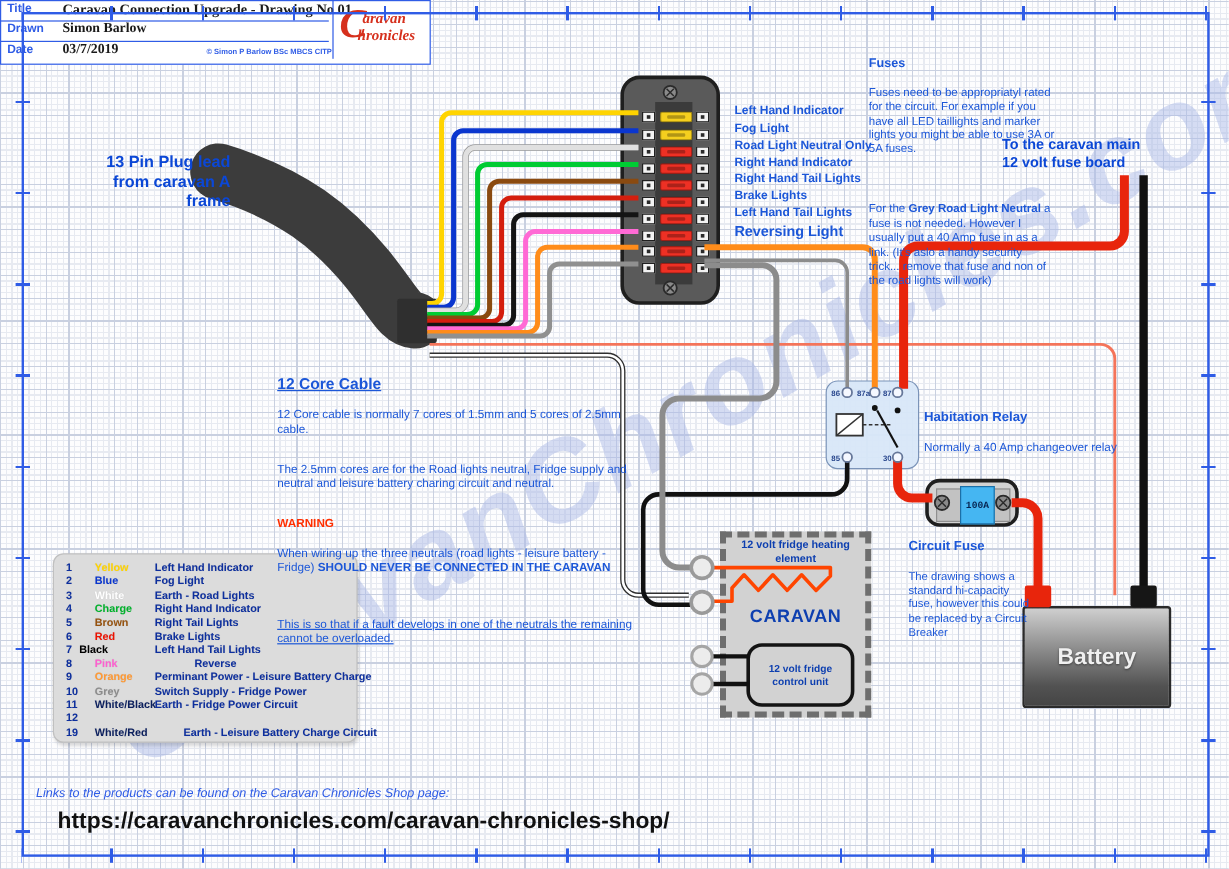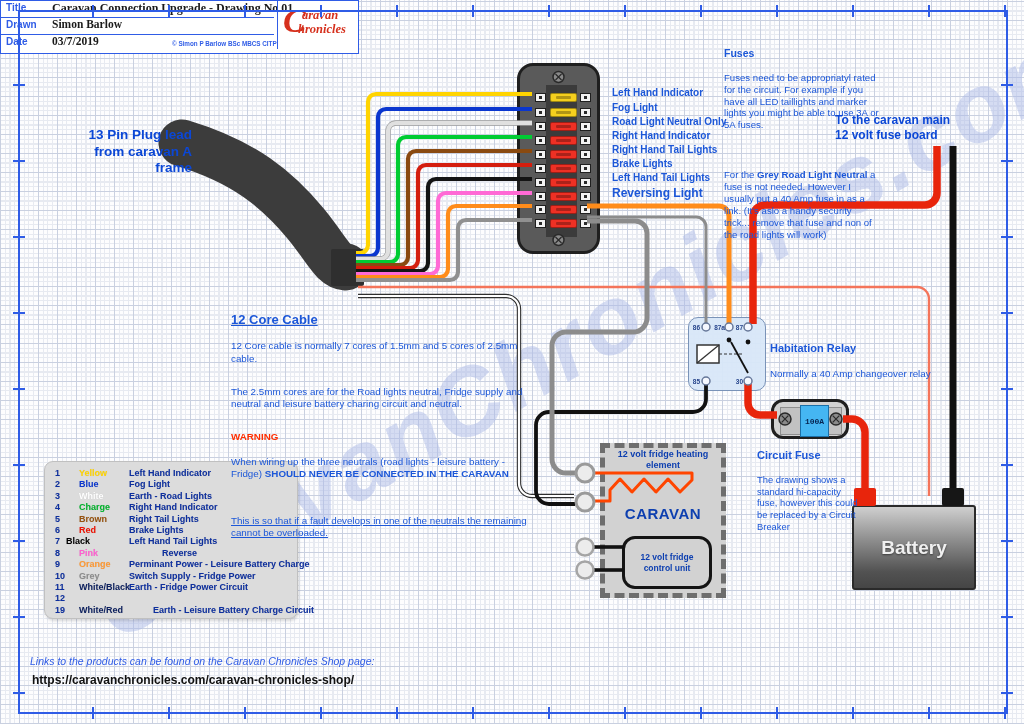--- a/index.html
+++ b/index.html
@@ -371,21 +371,21 @@
 fuse, however this could
 be replaced by a Circuit
 Breaker</div>
   </div>
 
   <div class="txt b" style="left:600px;top:449px;width:126px;text-align:center;font-size:9px;color:#0d3fb0;">12 volt fridge heating
 element</div>
   <div class="txt b" style="left:600px;top:505px;width:126px;text-align:center;font-size:15px;color:#0d3fb0;letter-spacing:.5px;">CARAVAN</div>
 
   <div class="txt" style="left:30px;top:655px;font-size:10.5px;font-style:italic;color:#2f5ce6;white-space:nowrap;">Links to the products can be found on the Caravan Chronicles Shop page:</div>
-  <div class="txt b" style="left:32px;top:673px;font-size:12px;color:#111;white-space:nowrap;">https://caravanchronicles.com/caravan-chronicles-shop/</div>
+  <div class="txt b" style="left:48px;top:673px;font-size:19px;color:#111;white-space:nowrap;">https://caravanchronicles.com/caravan-chronicles-shop/</div>
 
   <div class="tblock">
     <div class="row" style="top:0;">
       <span class="lbl">Title</span>
       <span class="val" style="font-size:12px;">Caravan Connection Upgrade - Drawing No 01</span>
     </div>
     <div class="row" style="top:17px;">
       <span class="lbl">Drawn</span>
       <span class="val">Simon Barlow</span>
     </div>

